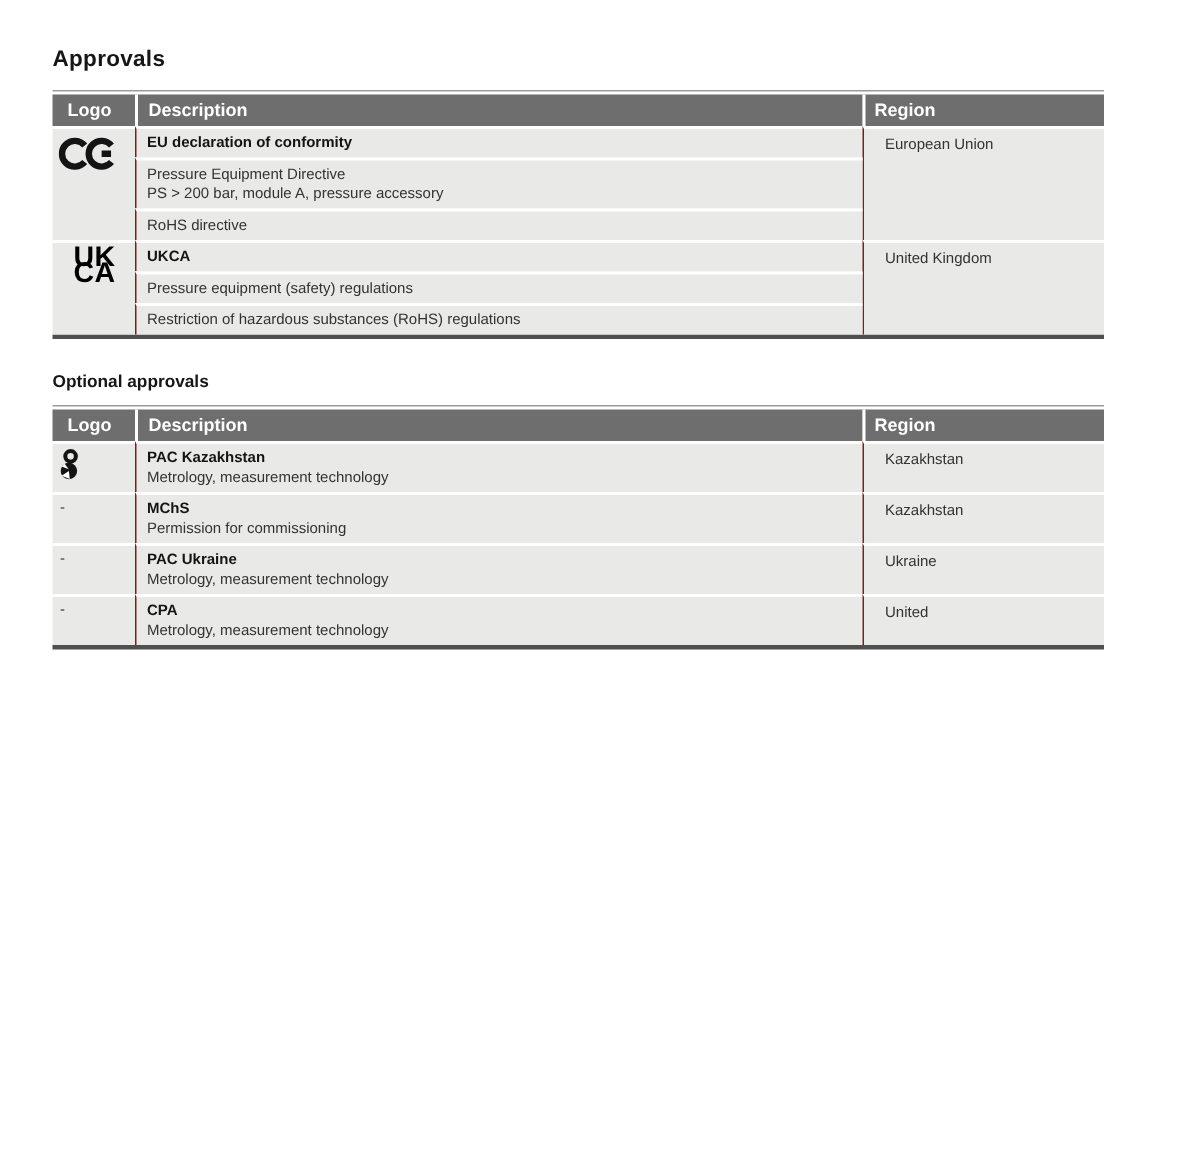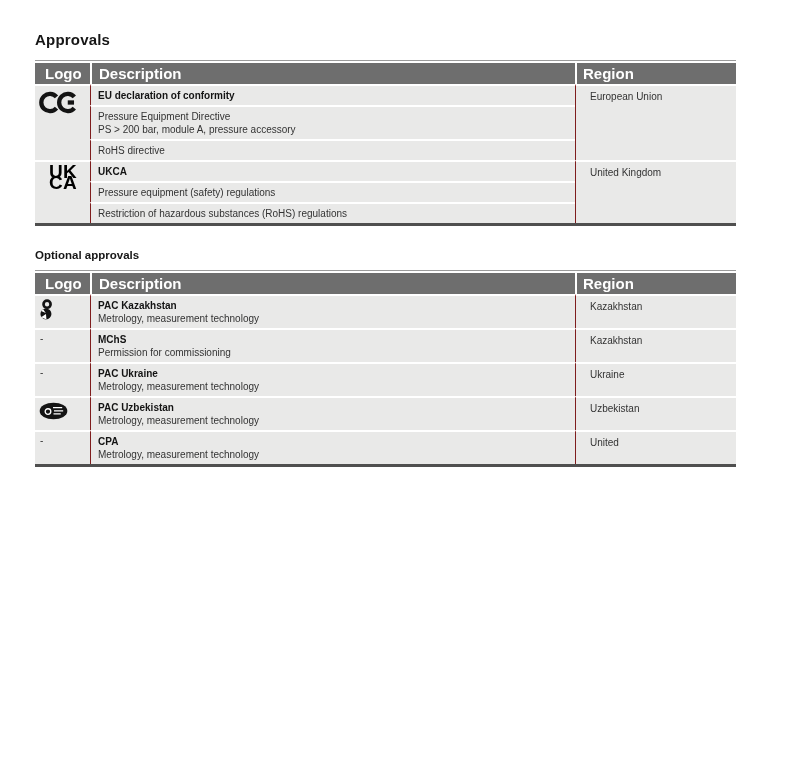--- a/index.html
+++ b/index.html
@@ -27,21 +27,21 @@
   table {
     margin-top:2px; width:100%;
     border-collapse:separate; border-spacing:0; table-layout:fixed;
   }
   col.c-logo   { width:55px; }
   col.c-desc   { width:485px; }
   col.c-region { width:161px; }
 
   th {
     background:#6e6e6e; color:#ffffff; text-align:left;
-    font-size:15px; line-height:13px; font-weight:bold;
+    font-size:12px; line-height:13px; font-weight:bold;
     padding:4px 7px 4px 7px;
   }
   th.h-logo { padding-left:10px; }
   th.h-desc, th.h-region { border-left:2px solid #ffffff; }
   th.h-region { padding-left:6px; }
 
   td {
     background:#e9e9e8; vertical-align:top;
     font-size:10px; line-height:13px; color:#333333;
     padding:3px 7px 3px 7px;
@@ -199,38 +199,20 @@
             </td>
             <td class="desc">
               <div class="title">PAC Ukraine</div>
               <div class="sub">Metrology, measurement technology</div>
             </td>
             <td class="region">
               <span>Ukraine</span>
             </td>
           </tr>
 
-          <tr>
-            <td class="logo">
-              <span>
-                <svg class="uz-svg" width="29" height="18" viewBox="0 0 30 18">
-                  <ellipse cx="15" cy="9" rx="14.3" ry="8.6" fill="#141414"></ellipse>
-                  <circle cx="9.3" cy="9.6" r="2.9" fill="none" stroke="#ffffff" stroke-width="1.4"></circle>
-                  <path d="M14.5 5.6 H24 M15.5 8.8 H25 M15 11.9 H22.5" fill="none" stroke="#ffffff" stroke-width="1.3"></path>
-                </svg>
-              </span>
-            </td>
-            <td class="desc">
-              <div class="title">PAC Uzbekistan</div>
-              <div class="sub">Metrology, measurement technology</div>
-            </td>
-            <td class="region">
-              <span>Uzbekistan</span>
-            </td>
-          </tr>
 
           <tr>
             <td class="logo">
               <span class="dash">-</span>
             </td>
             <td class="desc">
               <div class="title">CPA</div>
               <div class="sub">Metrology, measurement technology</div>
             </td>
             <td class="region">

